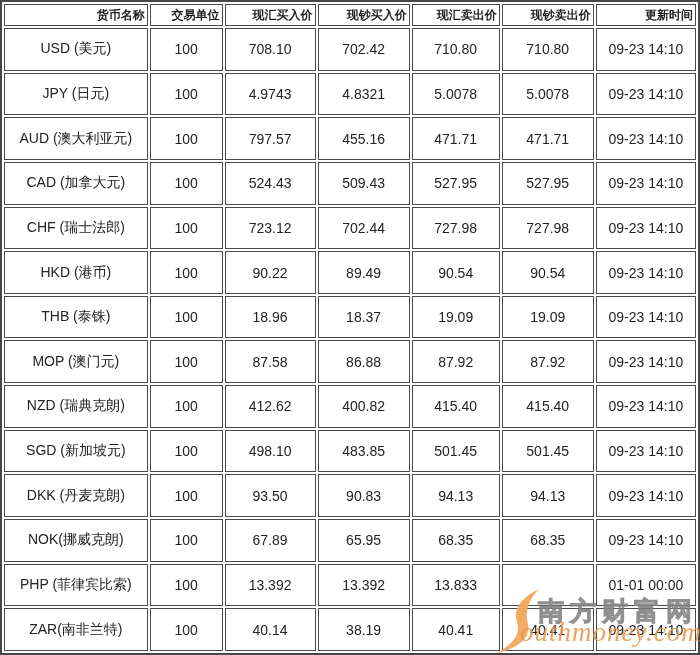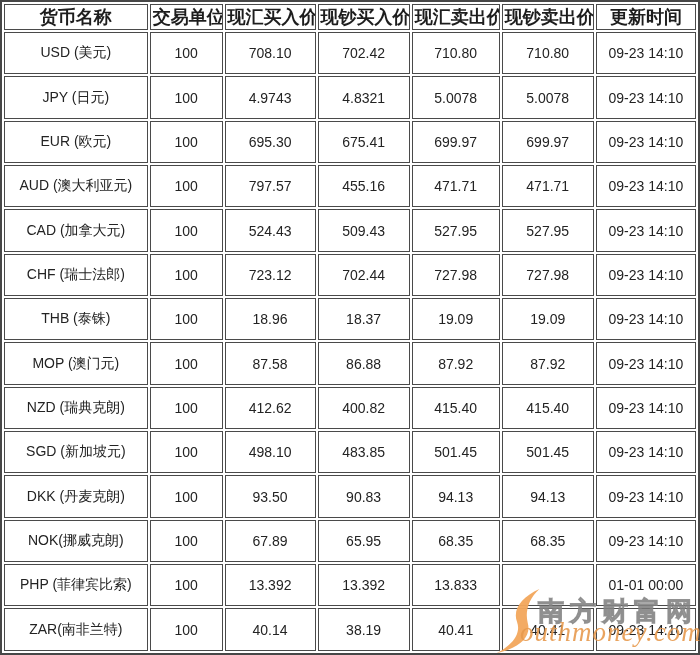--- a/index.html
+++ b/index.html
@@ -35,23 +35,24 @@
     vertical-align: middle;
     font-size: 14px;
     color: #232323;
     padding: 0 2px;
     overflow: hidden;
     white-space: nowrap;
     background: transparent;
   }
   table.rates th {
     font-weight: bold;
-    font-size: 18px;
+    font-size: 12px;
     height: 20px;
     color: #1d1d1d;
+    text-align: right;
   }
   table.rates td {
     font-weight: normal;
   }
   
   .watermark {
     position: absolute;
     left: 488px;
     top: 584px;
     width: 212px;
@@ -128,29 +129,20 @@
       <tr>
         <td>JPY (日元)</td>
         <td>100</td>
         <td>4.9743</td>
         <td>4.8321</td>
         <td>5.0078</td>
         <td>5.0078</td>
         <td>09-23 14:10</td>
       </tr>
       <tr>
-        <td>EUR (欧元)</td>
-        <td>100</td>
-        <td>695.30</td>
-        <td>675.41</td>
-        <td>699.97</td>
-        <td>699.97</td>
-        <td>09-23 14:10</td>
-      </tr>
-      <tr>
         <td>AUD (澳大利亚元)</td>
         <td>100</td>
         <td>797.57</td>
         <td>455.16</td>
         <td>471.71</td>
         <td>471.71</td>
         <td>09-23 14:10</td>
       </tr>
       <tr>
         <td>CAD (加拿大元)</td>
@@ -161,20 +153,29 @@
         <td>527.95</td>
         <td>09-23 14:10</td>
       </tr>
       <tr>
         <td>CHF (瑞士法郎)</td>
         <td>100</td>
         <td>723.12</td>
         <td>702.44</td>
         <td>727.98</td>
         <td>727.98</td>
+        <td>09-23 14:10</td>
+      </tr>
+      <tr>
+        <td>HKD (港币)</td>
+        <td>100</td>
+        <td>90.22</td>
+        <td>89.49</td>
+        <td>90.54</td>
+        <td>90.54</td>
         <td>09-23 14:10</td>
       </tr>
       <tr>
         <td>THB (泰铢)</td>
         <td>100</td>
         <td>18.96</td>
         <td>18.37</td>
         <td>19.09</td>
         <td>19.09</td>
         <td>09-23 14:10</td>

